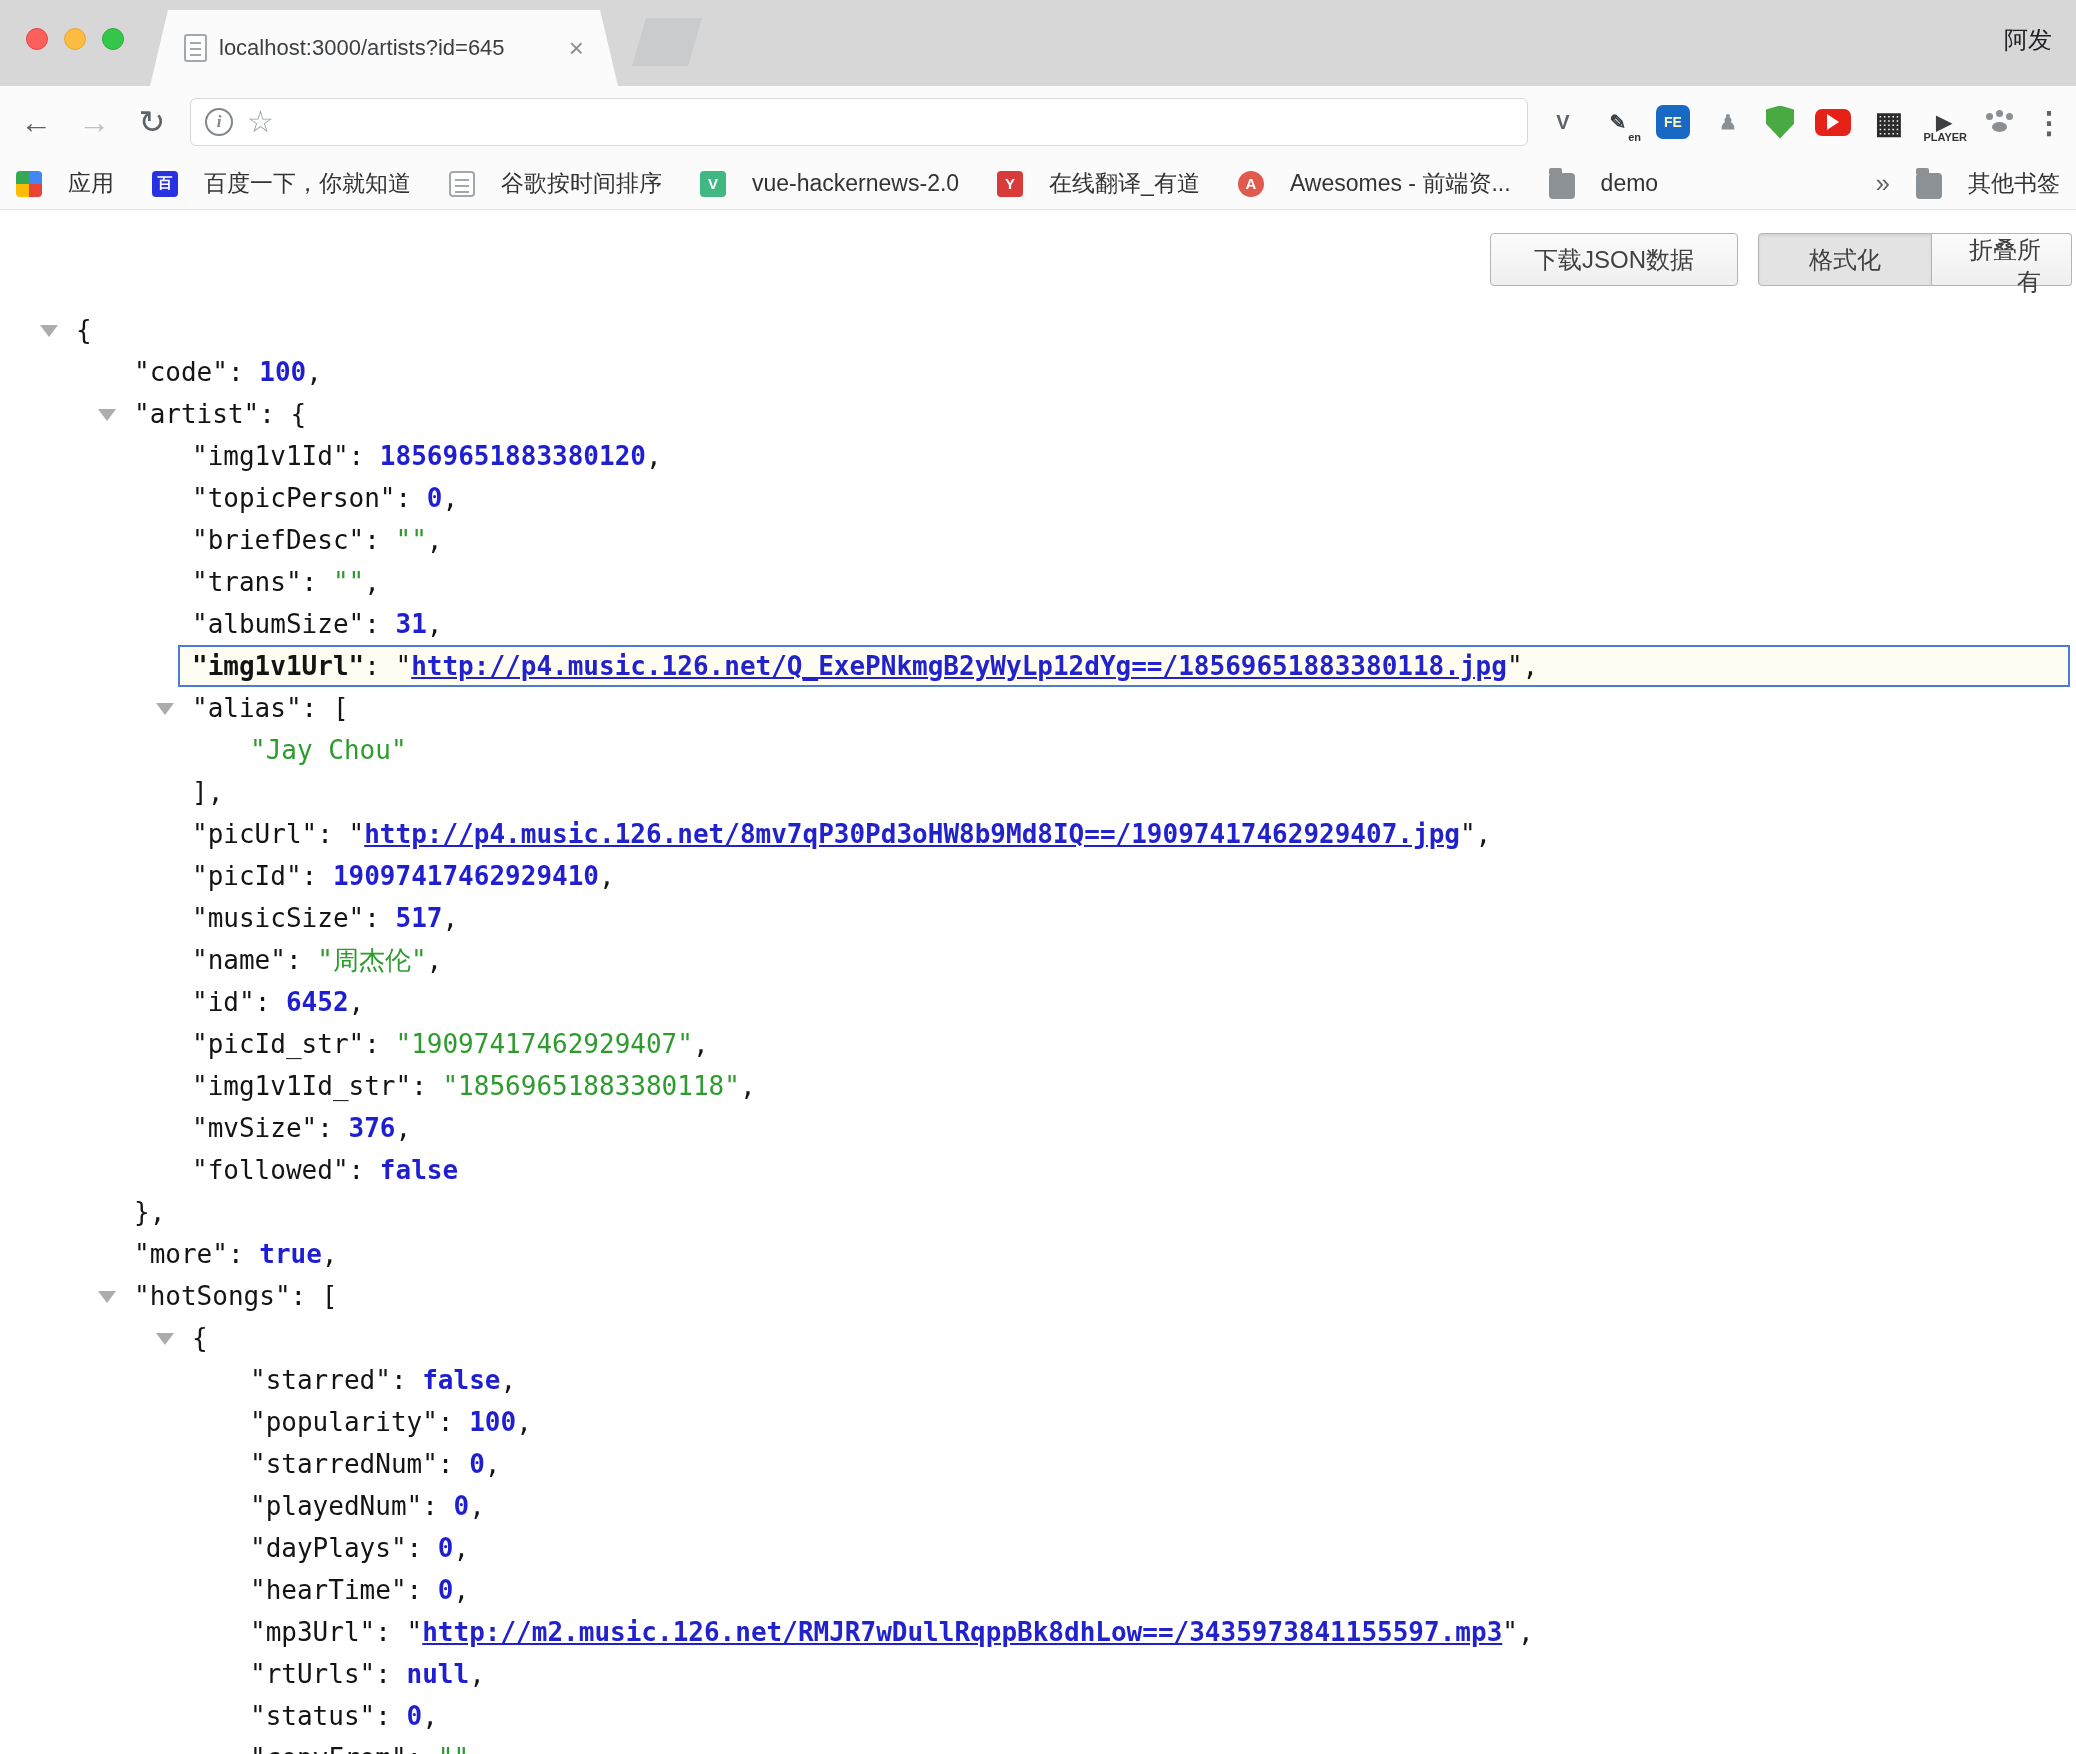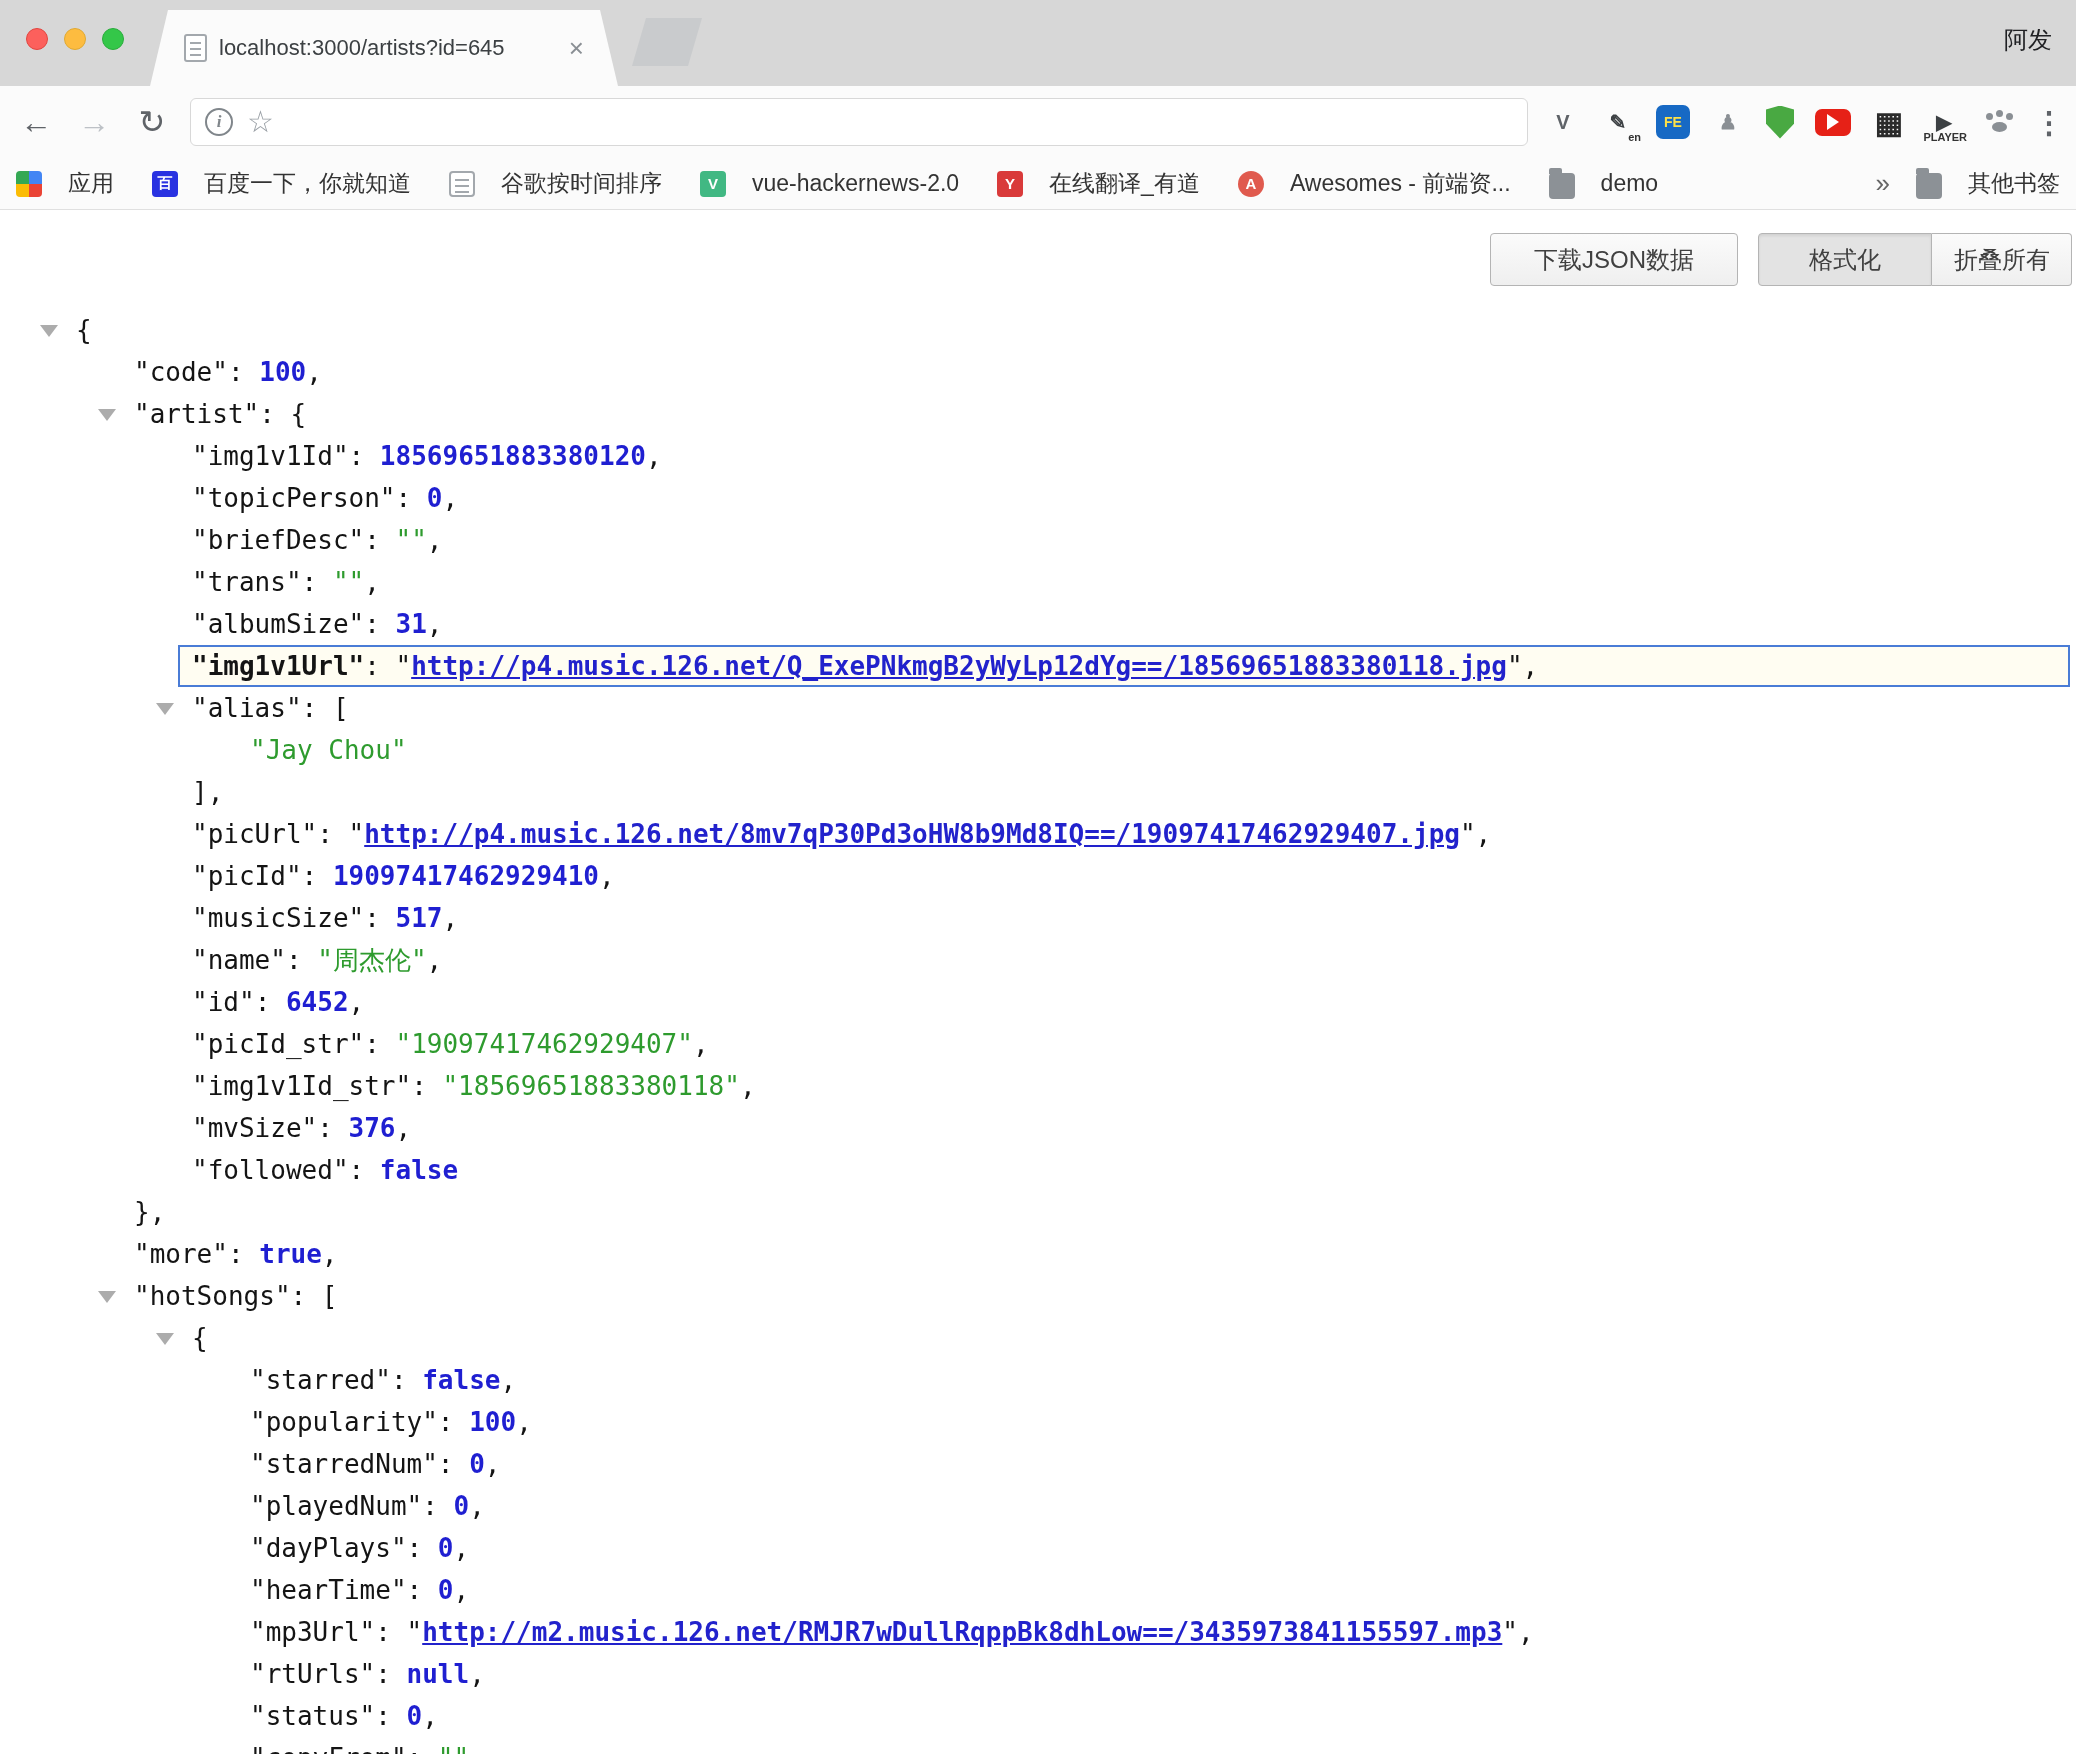--- a/index.html
+++ b/index.html
@@ -65,21 +65,21 @@
   .bm-items { display:flex; align-items:center; gap:38px; }
   .bookmark { display:flex; align-items:center; gap:26px; font-size:23px; color:#333; white-space:nowrap; }
   .bmbar .ico { width:26px; height:26px; font-size:15px; border-radius:4px; }
   .bm-right { margin-left:auto; display:flex; align-items:center; gap:26px; }
   .bm-overflow { font-size:26px; color:#666; }
 
   
   .content { position:relative; background:#fff; height:calc(1754px - 201px); }
   .actions { position:absolute; top:23px; right:4px; display:flex; align-items:center; }
   .btn { font-family:"Liberation Sans", sans-serif; font-size:24px; color:#404040; height:53px;
-    background:linear-gradient(#FBFBFB,#EFEFEF); border:1px solid #B4B4B4; border-radius:4px; padding:0 21px; }
+    background:linear-gradient(#FBFBFB,#EFEFEF); border:1px solid #B4B4B4; border-radius:4px; padding:0 30px; }
   .btn.dl { margin-right:20px; width:248px; }
   .seg { display:flex; }
   .seg .btn { border-radius:0; }
   .seg .btn:first-child { border-radius:4px 0 0 4px; width:174px; }
   .seg .btn:last-child  { border-radius:0 4px 4px 0; border-left:none; width:140px;text-align:right; }
   .btn.active { background:#E3E3E3; box-shadow:inset 0 2px 3px rgba(0,0,0,.08); }
 
   
   .json-viewer { position:absolute; top:99px; left:0; right:0;
     font-family:"DejaVu Sans Mono", monospace; font-size:26px; }
@@ -125,21 +125,21 @@
     <span class="star">☆</span>
   </div>
   <div class="extbar">
       <span class="ico t-glyph" style="color: rgb(95, 99, 104);">
         <em>V</em>
       </span>
       <span class="ico t-glyph" style="color: rgb(60, 64, 67);">
         <em>✎</em>
         <span class="ico-badge">en</span>
       </span>
-      <span class="ico t-glyph" style="background: rgb(23, 105, 196); color: #fde047; align-items: center;">
+      <span class="ico t-glyph" style="background: rgb(23, 105, 196); color: #fef9c3; align-items: center;">
         <em style="font-size: 14px;">FE</em>
       </span>
       <span class="ico t-glyph" style="color: rgb(138, 143, 148);">
         <em>♟</em>
       </span>
       <span class="ico t-shield" style="background: rgb(73, 169, 66);"></span>
       <span class="ico t-youtube" style="background: rgb(230, 33, 23);">
         <i class="yt-play"></i>
       </span>
       <span class="ico t-glyph" style="color: rgb(43, 43, 43);">

